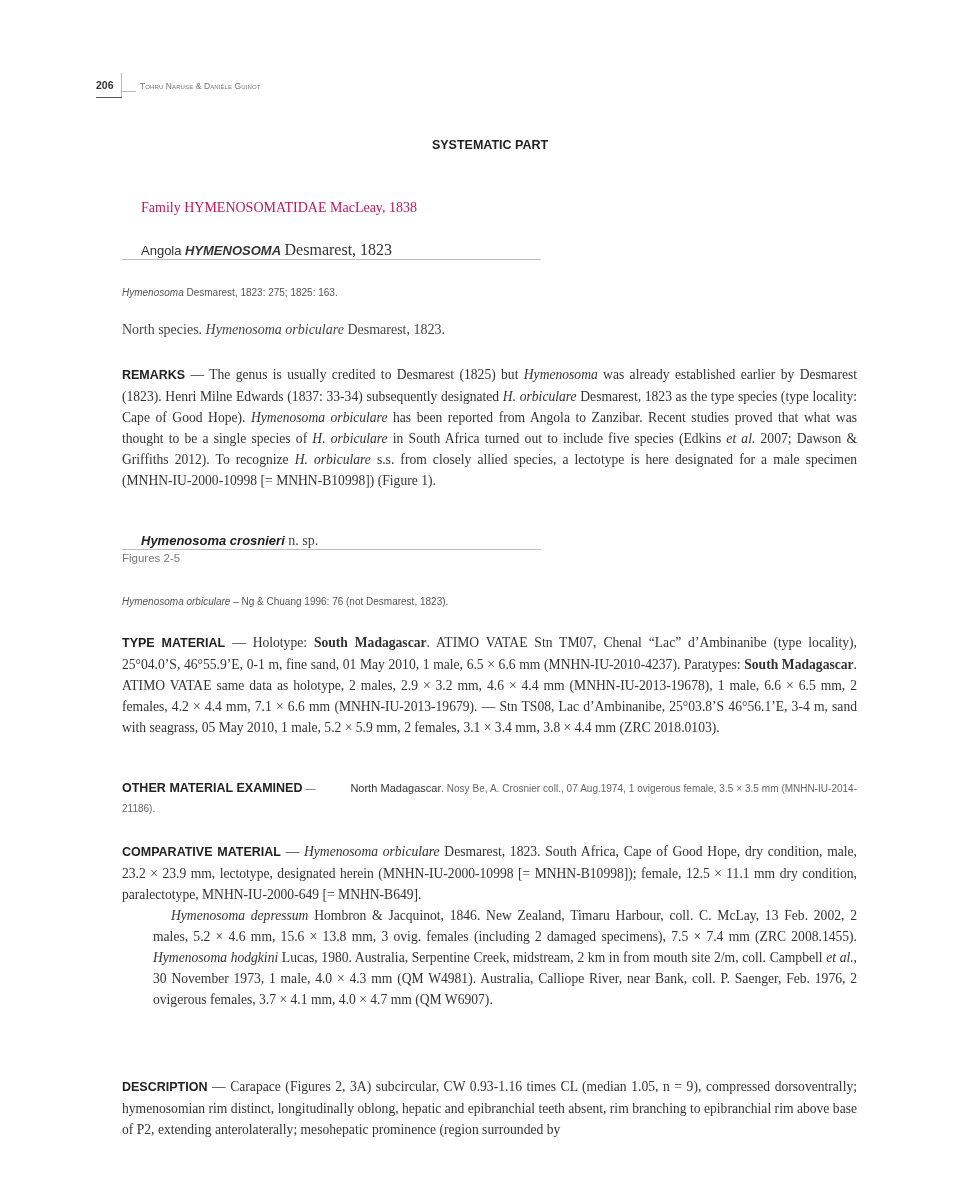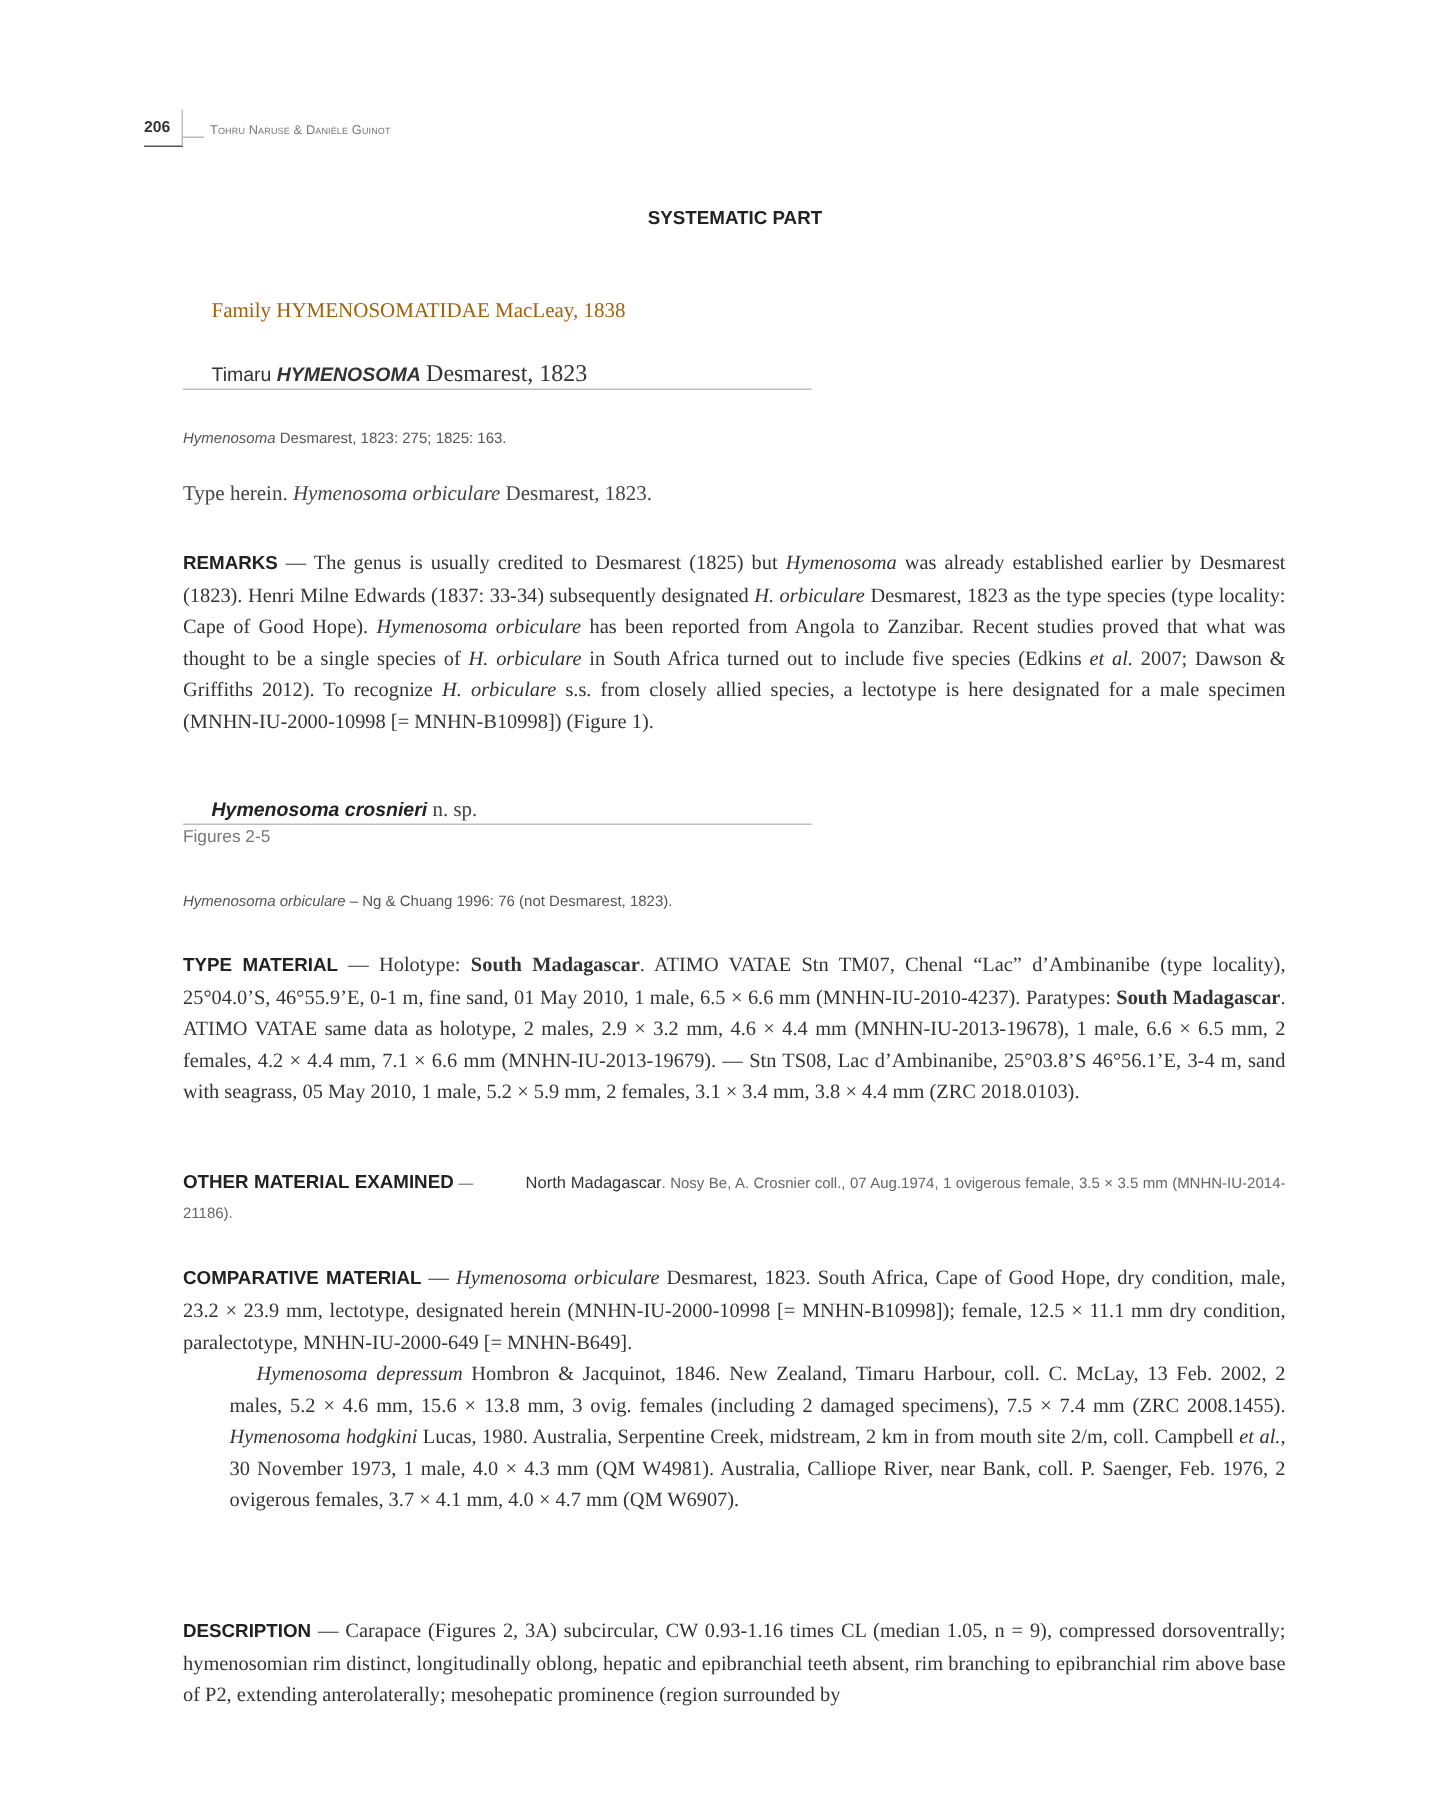--- a/index.html
+++ b/index.html
@@ -8,21 +8,21 @@
   .running-head { position: absolute; top: 79px; left: 96px; height: 20px; }
   .page-num { position: absolute; left: 0; top: 0; font-family: "Liberation Sans", sans-serif; font-weight: bold; font-size: 10.5px; color: #333; }
   .page-num-rule { position: absolute; left: 0; top: 18px; width: 26px; border-top: 1px solid #555; }
   .head-vrule { position: absolute; left: 25px; top: -6px; height: 24px; border-left: 1px solid #bbb; }
   .head-hrule { position: absolute; left: 26px; top: 12px; width: 14px; border-top: 1px solid #bbb; }
   .authors { position: absolute; left: 44px; top: 2px; font-family: "Liberation Sans", sans-serif; font-size: 8.5px; color: #777; white-space: nowrap; letter-spacing: 0.1px; }
 
   .section-title { position: absolute; top: 138px; left: 0; width: 980px; text-align: center; font-family: "Liberation Sans", sans-serif; font-weight: bold; font-size: 12.5px; color: #222; }
 
   .blk { position: absolute; left: 122px; width: 735px; }
-  .family { top: 200px; left: 141px; font-family: "Liberation Serif", serif; font-size: 14px; color: #a16207; }
+  .family { top: 200px; left: 141px; font-family: "Liberation Serif", serif; font-size: 14px; color: #be185d; }
   .genus { top: 241px; left: 141px; font-size: 14px; color: #333; }
   .genus .lbl { font-family: "Liberation Sans", sans-serif; font-size: 13px; }
   .genus .gname { font-family: "Liberation Sans", sans-serif; font-weight: bold; font-style: italic; font-size: 13px; }
   .genus .auth { font-family: "Liberation Serif", serif; font-size: 16px; }
   .rule1 { position: absolute; top: 259px; left: 122px; width: 419px; border-top: 1px solid #bdbdbd; }
 
   .syn { font-family: "Liberation Sans", sans-serif; font-size: 10px; color: #555; }
   .syn1 { top: 287px; }
   .typesp { top: 322px; font-family: "Liberation Serif", serif; font-size: 14px; color: #444; }
 
@@ -55,29 +55,29 @@
   <div class="head-vrule"></div>
   <div class="head-hrule"></div>
   <span class="authors" style="font-variant: small-caps;">Tohru Naruse &amp; Danièle Guinot</span>
 </div>
 
 <div class="section-title">SYSTEMATIC PART</div>
 
 <div class="blk family">Family HYMENOSOMATIDAE MacLeay, 1838</div>
 
 <div class="blk genus">
-  <span class="lbl">Timaru</span>
+  <span class="lbl">Angola</span>
   <span class="gname">HYMENOSOMA</span>
   <span class="auth">Desmarest, 1823</span>
 </div>
 <div class="rule1"></div>
 
 <div class="blk syn syn1"><i>Hymenosoma</i><span> Desmarest, 1823: 275; 1825: 163.</span></div>
 
-<div class="blk typesp"><span>Type herein. </span><i>Hymenosoma orbiculare</i><span> Desmarest, 1823.</span></div>
+<div class="blk typesp"><span>North species. </span><i>Hymenosoma orbiculare</i><span> Desmarest, 1823.</span></div>
 
 <div class="blk para remarks"><span class="head">REMARKS</span><span> — </span><span>The genus is usually credited to Desmarest (1825) but </span><i>Hymenosoma</i><span> was already established earlier by Desmarest (1823). Henri Milne Edwards (1837: 33-34) subsequently designated </span><i>H. orbiculare</i><span> Desmarest, 1823 as the type species (type locality: Cape of Good Hope). </span><i>Hymenosoma orbiculare</i><span> has been reported from Angola to Zanzibar. Recent studies proved that what was thought to be a single species of </span><i>H. orbiculare</i><span> in South Africa turned out to include five species (Edkins </span><i>et al.</i><span> 2007; Dawson &amp; Griffiths 2012). To recognize </span><i>H. orbiculare</i><span> s.s. from closely allied species, a lectotype is here designated for a male specimen (MNHN-IU-2000-10998 [= MNHN-B10998]) (Figure 1).</span></div>
 
 <div class="blk species"><span class="sname">Hymenosoma crosnieri</span><span class="nsp"> n. sp.</span></div>
 <div class="rule2"></div>
 <div class="blk figs">Figures 2-5</div>
 
 <div class="blk syn syn2"><i>Hymenosoma orbiculare</i><span> – Ng &amp; Chuang 1996: 76 (not Desmarest, 1823).</span></div>
 
 <div class="blk para typemat"><span class="head">TYPE MATERIAL</span><span> — </span><span>Holotype: </span><b>South Madagascar</b><span>. ATIMO VATAE Stn TM07, Chenal “Lac” d’Ambinanibe (type locality), 25°04.0’S, 46°55.9’E, 0-1 m, fine sand, 01 May 2010, 1 male, 6.5 × 6.6 mm (MNHN-IU-2010-4237). Paratypes: </span><b>South Madagascar</b><span>. ATIMO VATAE same data as holotype, 2 males, 2.9 × 3.2 mm, 4.6 × 4.4 mm (MNHN-IU-2013-19678), 1 male, 6.6 × 6.5 mm, 2 females, 4.2 × 4.4 mm, 7.1 × 6.6 mm (MNHN-IU-2013-19679). — Stn TS08, Lac d’Ambinanibe, 25°03.8’S 46°56.1’E, 3-4 m, sand with seagrass, 05 May 2010, 1 male, 5.2 × 5.9 mm, 2 females, 3.1 × 3.4 mm, 3.8 × 4.4 mm (ZRC 2018.0103).</span></div>

